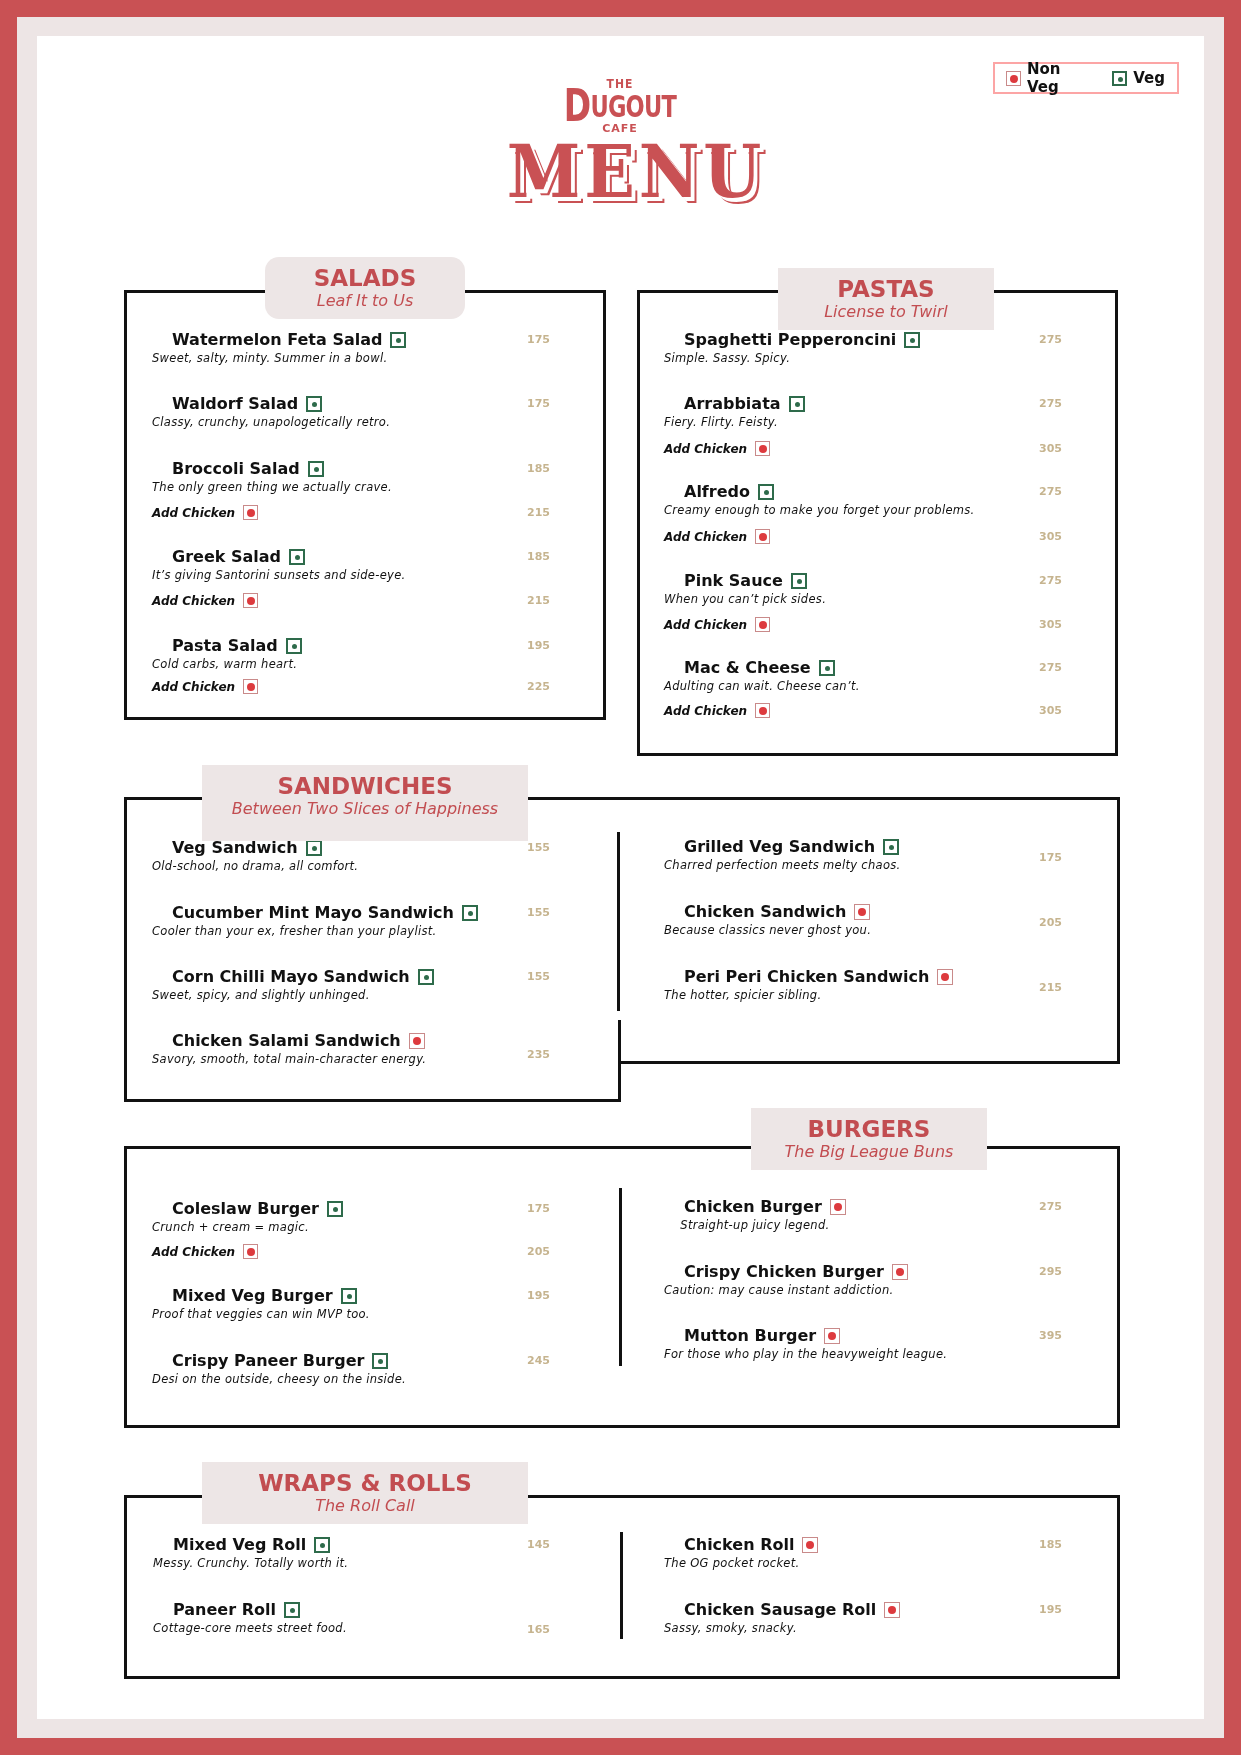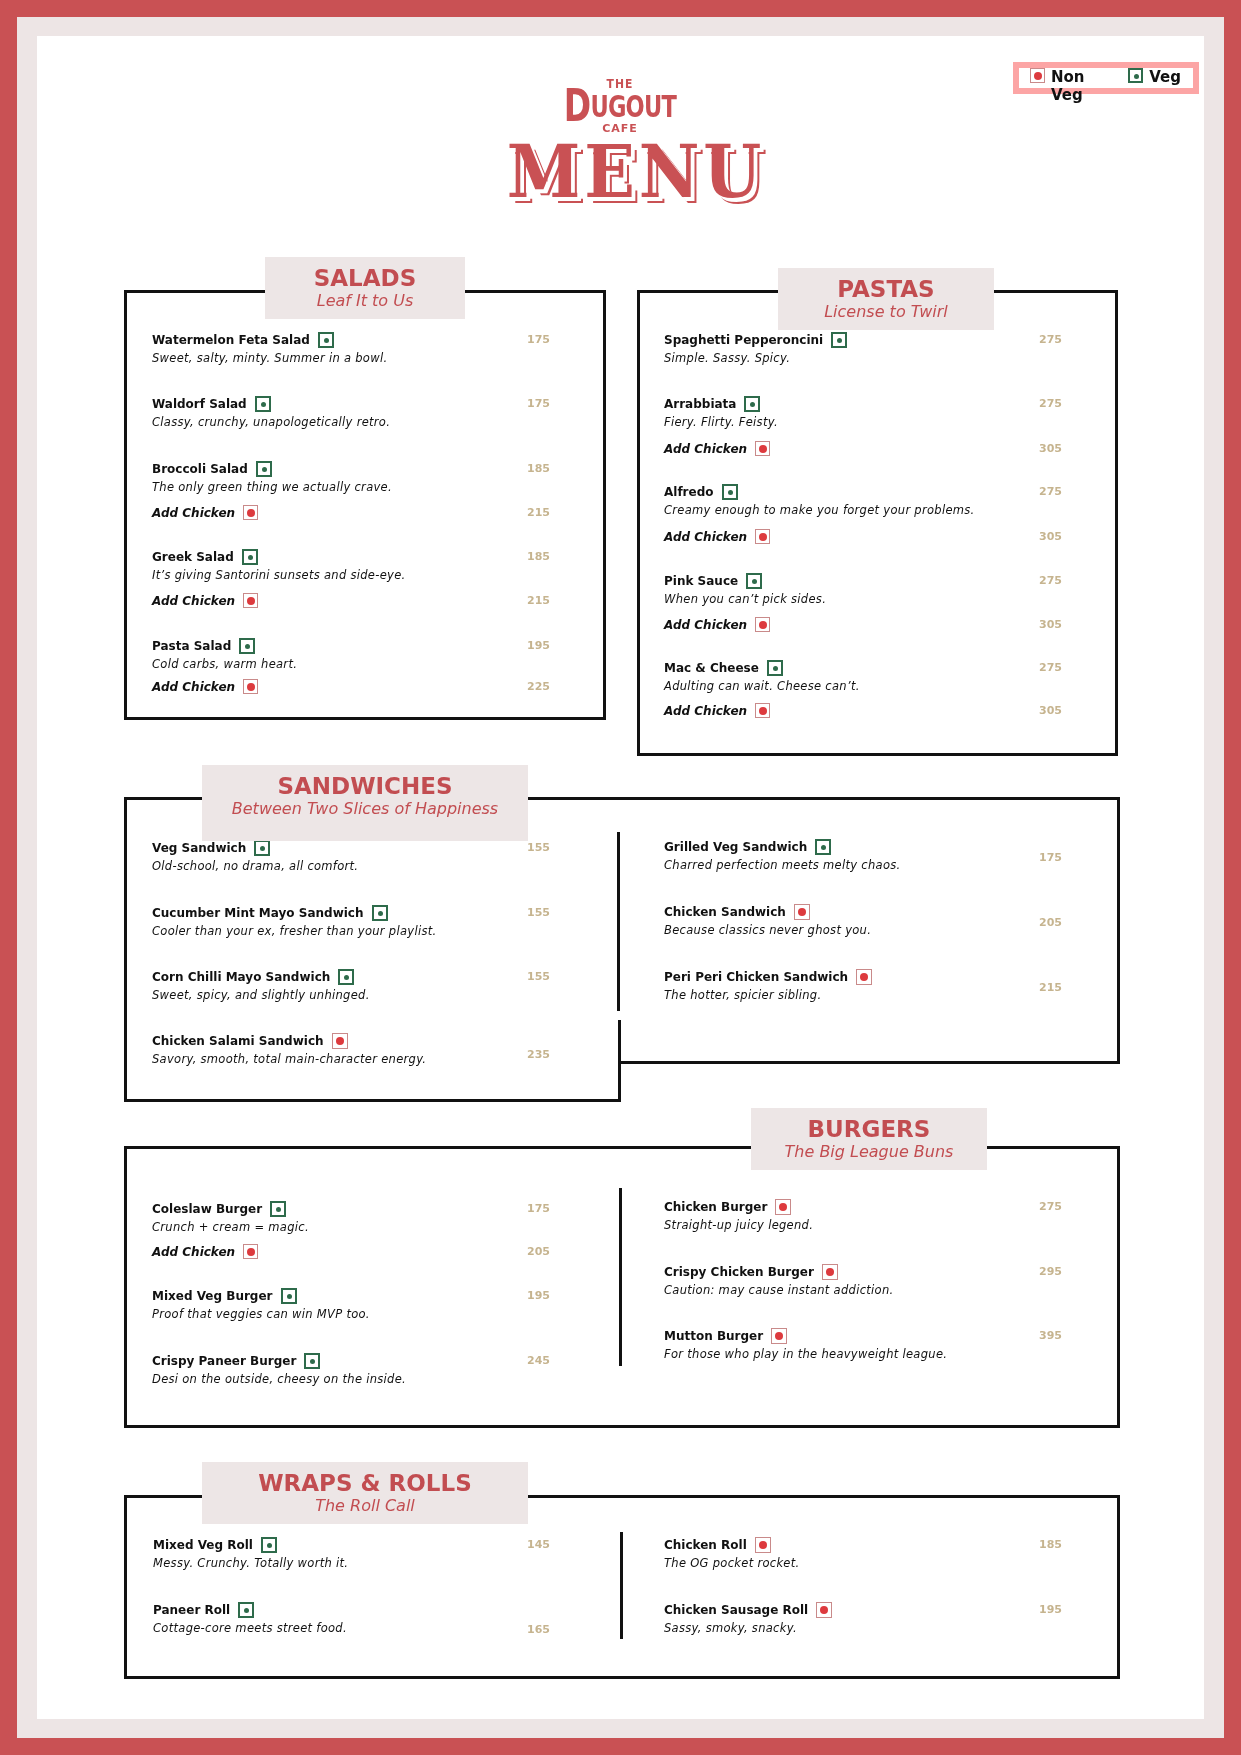--- a/index.html
+++ b/index.html
@@ -15,22 +15,22 @@
     background: #ede5e5;
   }
   .page {
     position: absolute; left: 37px; top: 36px; width: 1167px; height: 1683px;
     background: #ffffff;
   }
 
   
   .legend {
     position: absolute; left: 993px; top: 62px; width: 186px; height: 32px;
-    border: 6px solid #fca5a5; background: #fff;
-    display: flex; padding-left: 11px; gap: 6px; margin-left: 20px;
+    border: 2px solid #fca5a5; background: #fff;
+    display: flex; align-items: center; padding-left: 11px; gap: 6px;
   }
   .legend .lbl { font-weight: bold; font-size: 15px; color: #111; margin-right: 12px; }
 
   
   .mark {
     display: inline-block; width: 16px; height: 16px; position: relative;
     vertical-align: middle; flex-shrink: 0;
   }
   .mark.veg { border: 2px solid #2e6b4b; }
   .mark.veg::after {
@@ -58,21 +58,21 @@
 
   
   .box { position: absolute; border: 3px solid #111; background: #fff; }
   .header-tab {
     position: absolute; background: #ede6e6; text-align: center; z-index: 2;
   }
   .header-tab .t { font-weight: bold; font-size: 23px; color: #c24d51; line-height: 26px; padding-top: 8px; }
   .header-tab .s { font-style: italic; font-size: 16px; color: #c24d51; line-height: 20px; }
 
   .item { position: absolute; }
-  .item .nm { font-weight: bold; font-size: 12px; color: #111; display: flex; align-items: center; gap: 8px; white-space: nowrap; line-height: 20px; }
+  .item .nm { font-weight: bold; font-size: 16px; color: #111; display: flex; align-items: center; gap: 8px; white-space: nowrap; line-height: 20px; margin-left: 20px; }
   .item .ds { font-style: italic; font-size: 11.5px; color: #111; line-height: 16px; letter-spacing: 0.3px; white-space: nowrap; }
   .addon { position: absolute; display: flex; align-items: center; gap: 8px; font-weight: bold; font-style: italic; font-size: 12px; color: #111; }
   .price { position: absolute; font-size: 11px; font-weight: bold; color: #c6b48f; width: 40px; text-align: right; }
   .vline { position: absolute; width: 3px; background: #111; }
   .cover { position: absolute; background: #fff; }
 </style>
 </head>
 <body>
 
 <div class="band"></div>
@@ -86,21 +86,21 @@
 </div>
 
 <div class="logo">
   <div class="the">THE</div>
   <div><span class="dugout"><span class="big">D</span><span>UGOUT</span></span></div>
   <div class="cafe">CAFE</div>
   <div><span class="menu">MENU</span></div>
 </div>
 
 <div class="box" style="left:124px;top:290px;width:482px;height:430px;"></div>
-<div class="header-tab" style="left:265px;top:257px;width:200px;height:62px;">
+<div class="header-tab" style="left:265px;top:257px;width:200px;height:62px;border-radius:14px;">
   <div class="t">SALADS</div>
   <div class="s">Leaf It to Us</div>
 </div>
 <div id="salads-items"></div>
 
 <div class="box" style="left:637px;top:290px;width:481px;height:466px;"></div>
 <div class="header-tab" style="left:778px;top:257px;width:216px;height:62px;margin-top:11px;">
   <div class="t">PASTAS</div>
   <div class="s">License to Twirl</div>
 </div>

